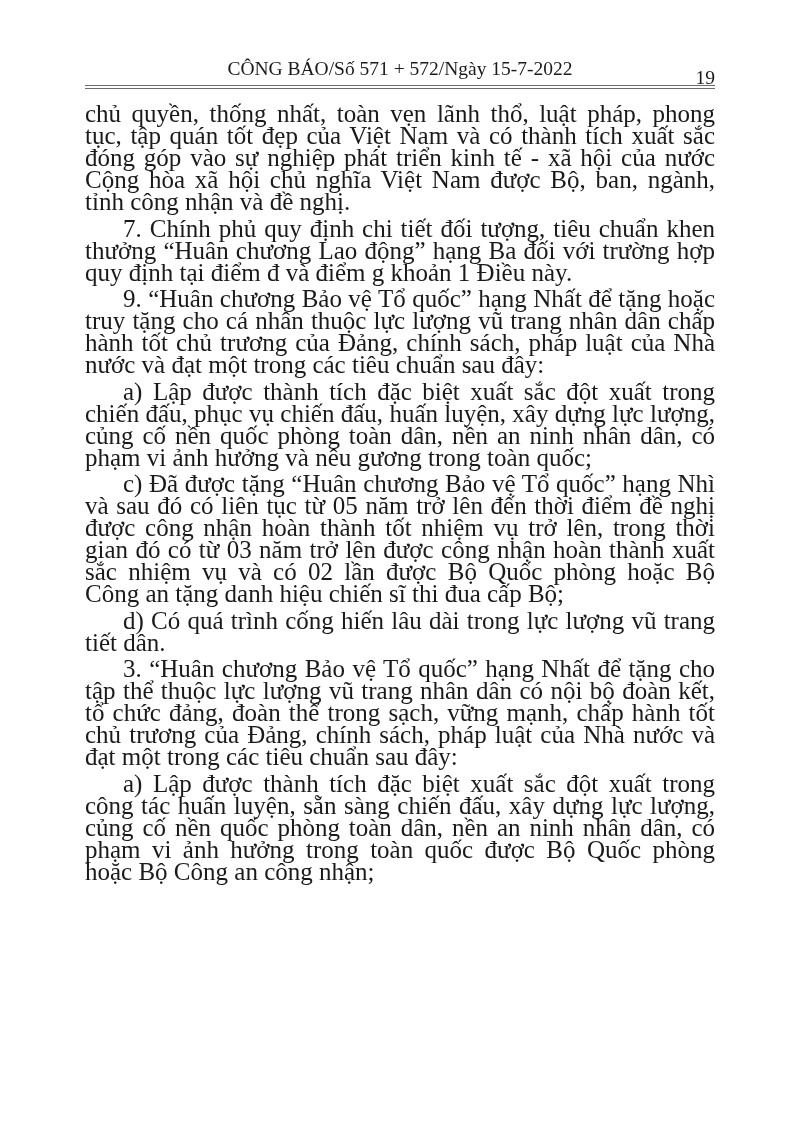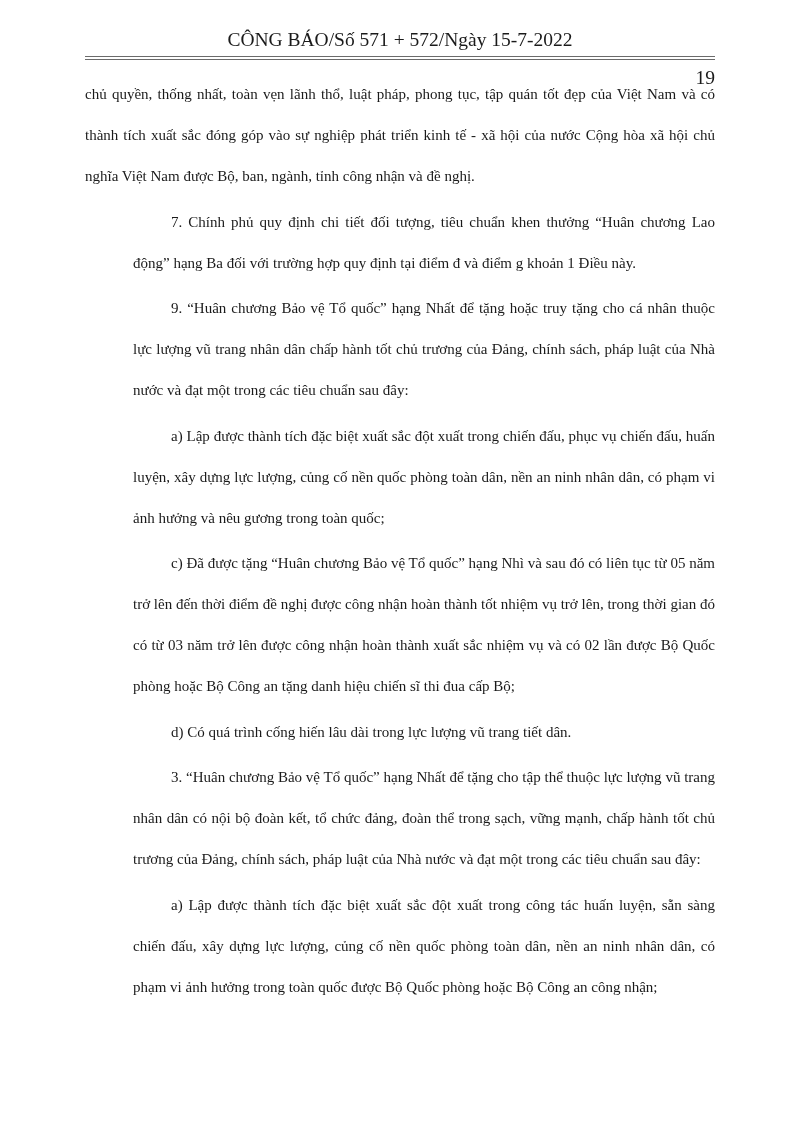--- a/index.html
+++ b/index.html
@@ -16,21 +16,21 @@
     font-family: "Liberation Serif", "DejaVu Serif", serif;
     color: #1a1a1a;
   }
   .content-col {
     margin: 0 85px;
     width: 630px;
   }
   
   .header-row {
     position: relative;
-    padding-top: 26px;
+    padding-top: 55px;
     height: 27px;
     font-size: 19.5px;
     line-height: 27px;
   }
   .header-title {
     display: block;
     text-align: center;
   }
   .page-number {
     position: absolute;
@@ -39,28 +39,28 @@
   }
   .header-rule {
     margin-top: 3px;
     height: 2px;
     border-top: 1.5px solid #6b6b6b;
     border-bottom: 1.5px solid #6b6b6b;
   }
   
   .doc-body {
     margin-top: 14px;
-    font-size: 15px;
-    line-height: 41px;
+    font-size: 25px;
+    line-height: 22px;
     text-align: justify;
   }
   .para {
     margin: 0 0 4.5px 0;
   }
-  .para.indent   { text-indent: 38px; margin-left: 48px; }
+  .para.indent   { text-indent: 38px; }
   .para.no-indent{ text-indent: 0; }
   .para.heading  { font-weight: bold; }
 </style>
 </head>
 <body>
 
 <div class="page">
   <div class="content-col">
     <header>
       <div class="header-row">

